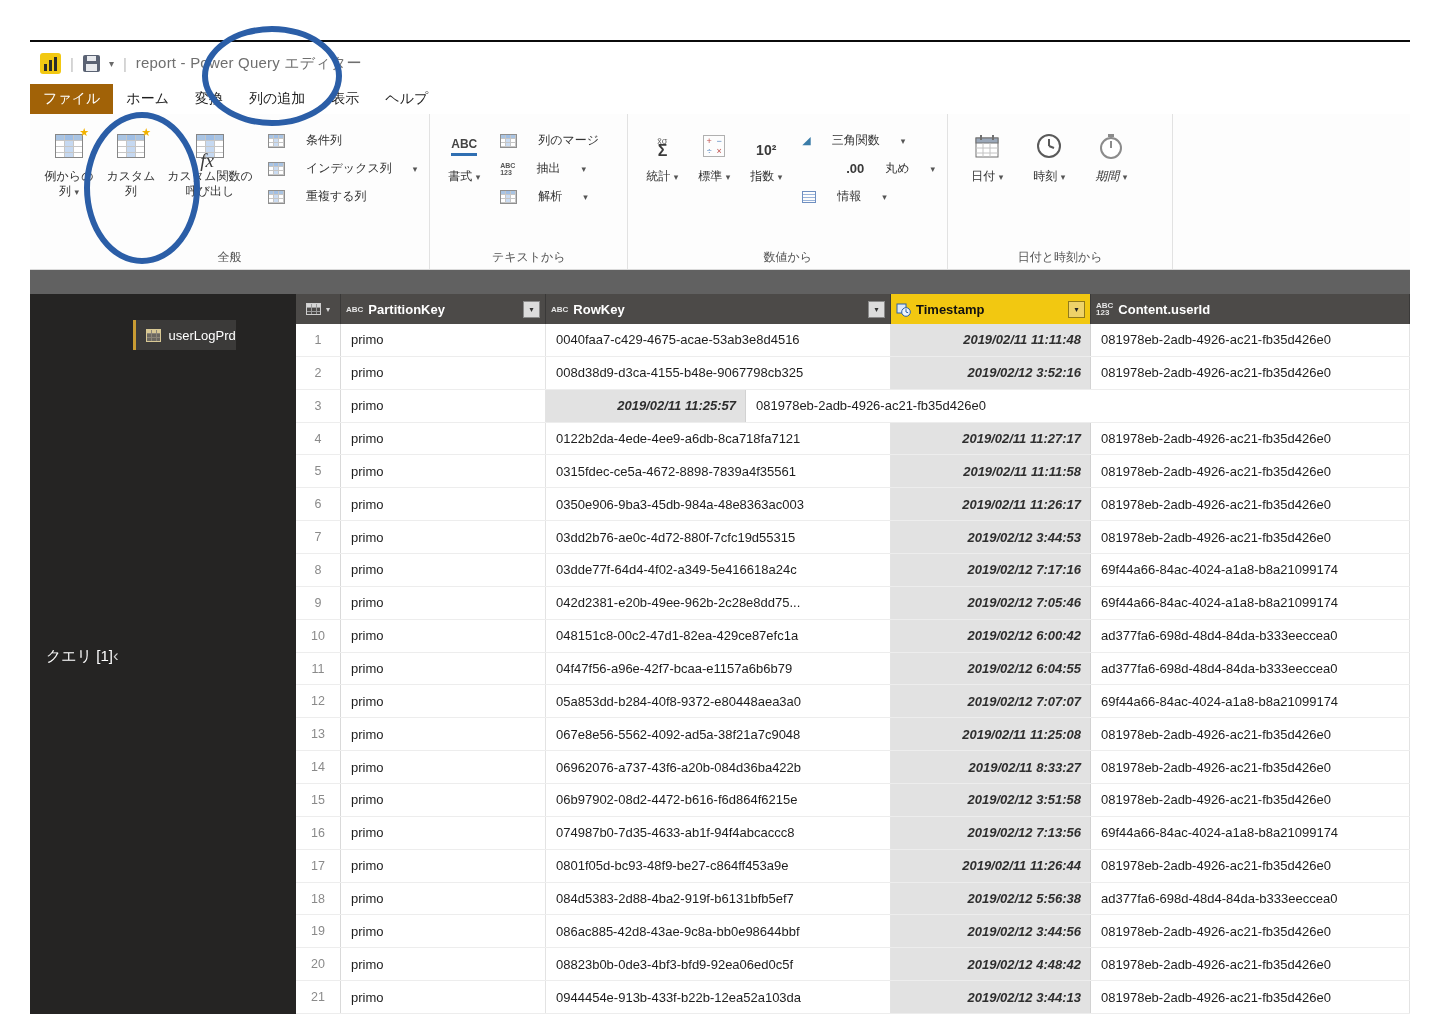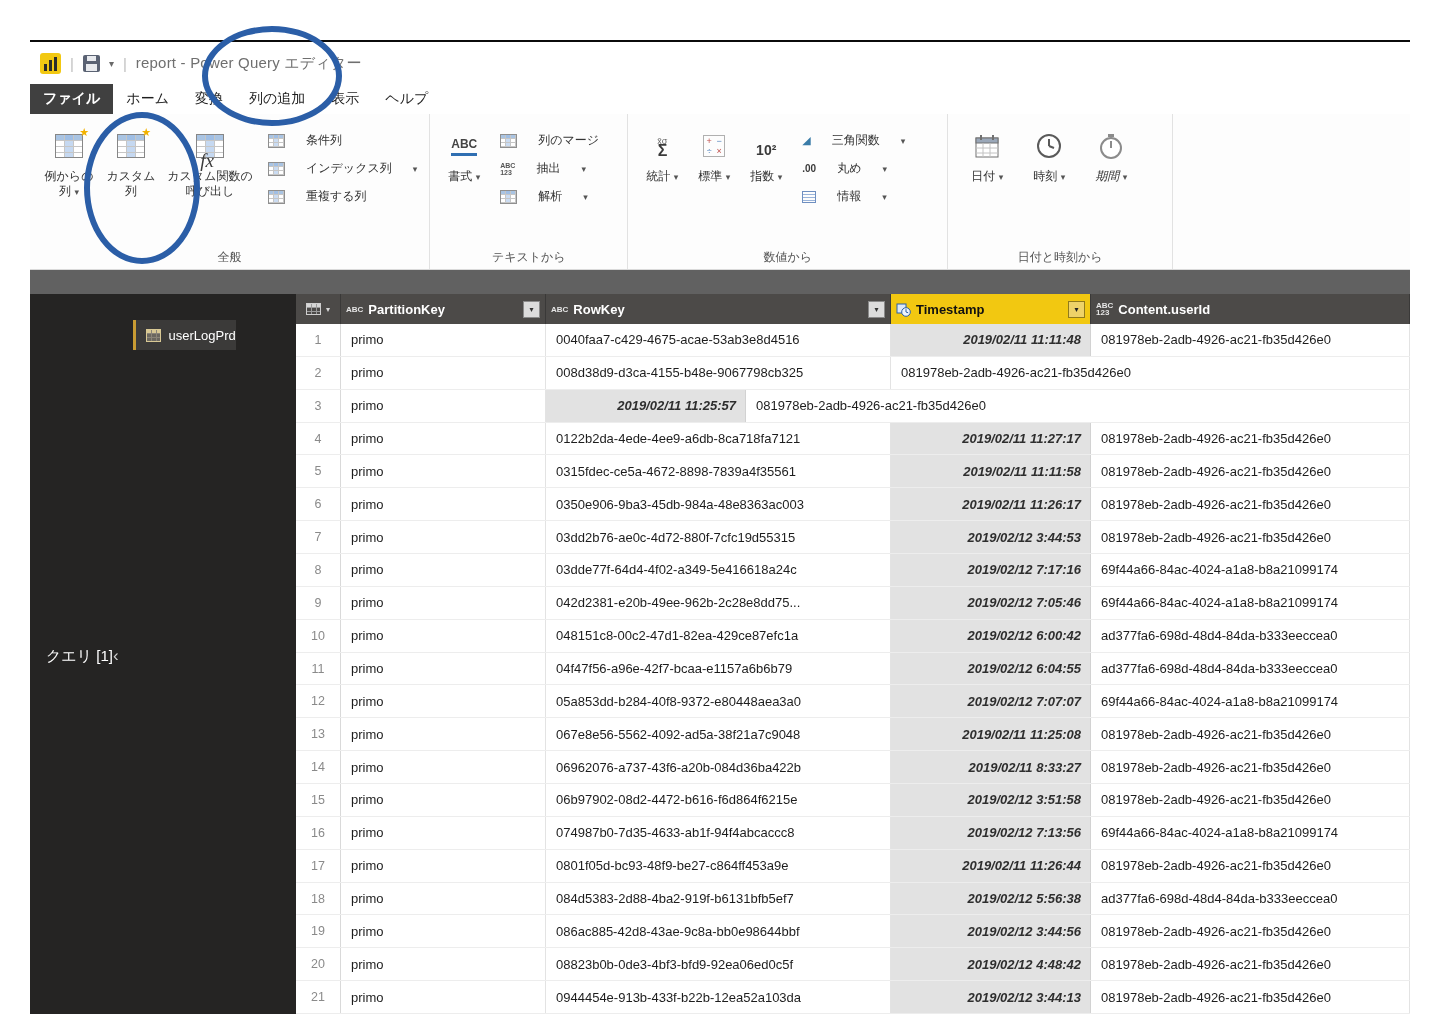--- a/index.html
+++ b/index.html
@@ -15,21 +15,21 @@
   .tb-sep { color:#c0c0c0; font-size:15px; }
   .floppy { width:17px; height:17px; position:relative; background:#5a6273; border-radius:2px; }
   .floppy::before { content:""; position:absolute; left:4px; top:1px; width:9px; height:5px; background:#e8eaee; }
   .floppy::after { content:""; position:absolute; left:3px; bottom:1px; width:11px; height:7px; background:#e8eaee; }
   .tb-caret { font-size:10px; color:#6a6a6a; }
   .tb-title { color:#6f6f6f; font-size:15px; letter-spacing:.2px; }
 
   
   .menubar { height:30px; display:flex; align-items:stretch; background:#fff; flex:0 0 auto; }
   .mtab { display:flex; align-items:center; padding:0 13px; font-size:14px; color:#1e1e1e; cursor:default; }
-  .mtab-file { background:#404040; color:#fff;font-weight:bold; }
+  .mtab-file { background:#a16207; color:#fff; }
 
   
   .ribbon { height:156px; background:#fdfdfd; border-bottom:1px solid #dadada; display:flex; flex:0 0 auto; }
   .rgroup { position:relative; display:flex; align-items:flex-start; padding:8px 8px 22px 8px; border-right:1px solid #e2e2e2; }
   .glabel { position:absolute; bottom:3px; left:0; right:0; text-align:center; font-size:12px; color:#555; }
   .bigbtn { display:flex; flex-direction:column; align-items:center; text-align:center; font-size:12px; color:#333; padding:6px 2px 0 2px; line-height:15px; cursor:default; }
   .bigbtn .bicon { height:36px; display:flex; align-items:center; justify-content:center; margin-bottom:5px; position:relative; }
   .smallcol { display:flex; flex-direction:column; gap:11px; padding:10px 4px 0 10px; }
   .smallbtn { display:flex; align-items:center; gap:21px; font-size:12px; color:#333; white-space:nowrap; cursor:default; }
   .dd { font-size:9px; color:#555; }
@@ -51,21 +51,21 @@
   .abc-mini { display:flex; flex-direction:column; line-height:7px; font-size:7px; font-weight:bold; color:#555; }
   .stat-icon { display:flex; flex-direction:column; align-items:flex-end; line-height:10px; }
   .stat-icon .xs { font-size:9px; color:#666; }
   .stat-icon .sg { font-size:16px; font-weight:bold; color:#3a3a3a; }
   .ops-icon { display:grid; grid-template-columns:10px 10px; border:1px solid #b0b0b0; }
   .ops-icon span { font-size:9px; text-align:center; line-height:10px; }
   .ops-icon span:nth-child(1){color:#c0504d;} .ops-icon span:nth-child(2){color:#4f81bd;}
   .ops-icon span:nth-child(3){color:#4f81bd;} .ops-icon span:nth-child(4){color:#c0504d;}
   .pow-icon { font-size:14px; font-weight:bold; color:#3a3a3a;margin-top:8px; }
   .tri-icon { color:#3a7ca8; font-size:11px; }
-  .round-icon { font-size:10px; font-weight:bold; color:#3a3a3a; }
+  .round-icon { font-size:13px; font-weight:bold; color:#3a3a3a;margin-left:44px; }
   .info-icon { width:14px; height:12px; border:1px solid #6f8fc0; background:
       repeating-linear-gradient(to bottom, transparent 0 2px, #9ab4da 2px 3px); }
 
   
   .strip { height:24px; background:#616161; flex:0 0 auto; }
 
   
   .content { flex:1; display:flex; overflow:hidden; }
 
   
@@ -364,20 +364,21 @@
             <div class="cell cnum">1</div>
             <div class="cell cpk">primo</div>
             <div class="cell crk">0040faa7-c429-4675-acae-53ab3e8d4516</div>
             <div class="cell cts">2019/02/11 11:11:48</div>
             <div class="cell cuid">081978eb-2adb-4926-ac21-fb35d426e0</div>
           </div>
           <div class="trow">
             <div class="cell cnum">2</div>
             <div class="cell cpk">primo</div>
             <div class="cell crk">008d38d9-d3ca-4155-b48e-9067798cb325</div>
+            <div class="cell cts">2019/02/12 3:52:16</div>
             <div class="cell cuid">081978eb-2adb-4926-ac21-fb35d426e0</div>
           </div>
           <div class="trow">
             <div class="cell cnum">3</div>
             <div class="cell cpk">primo</div>
             <div class="cell cts">2019/02/11 11:25:57</div>
             <div class="cell cuid">081978eb-2adb-4926-ac21-fb35d426e0</div>
           </div>
           <div class="trow">
             <div class="cell cnum">4</div>

